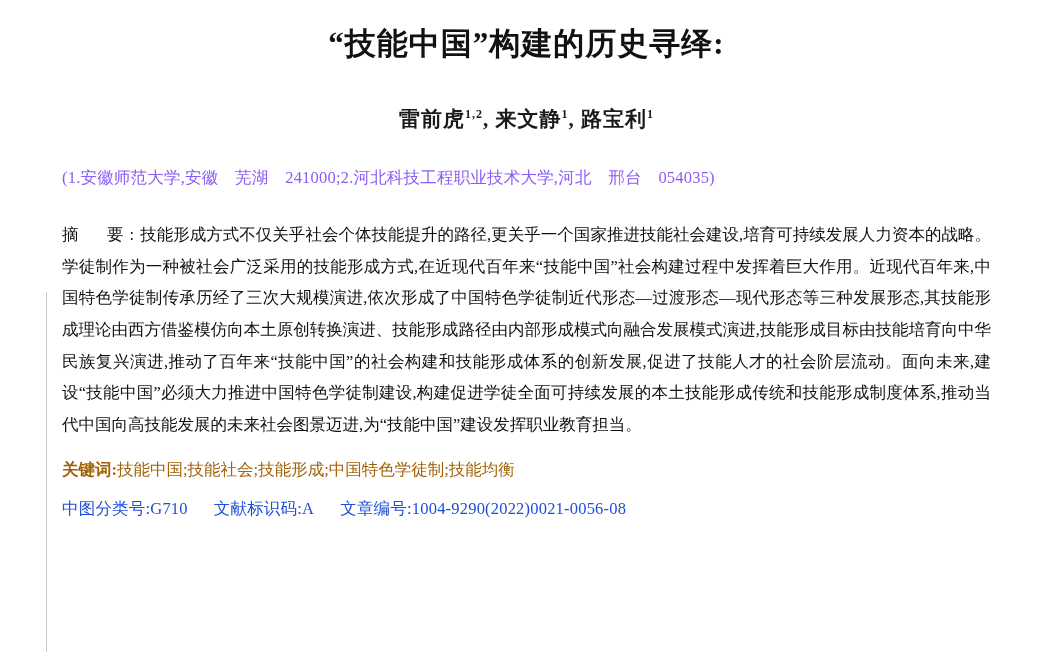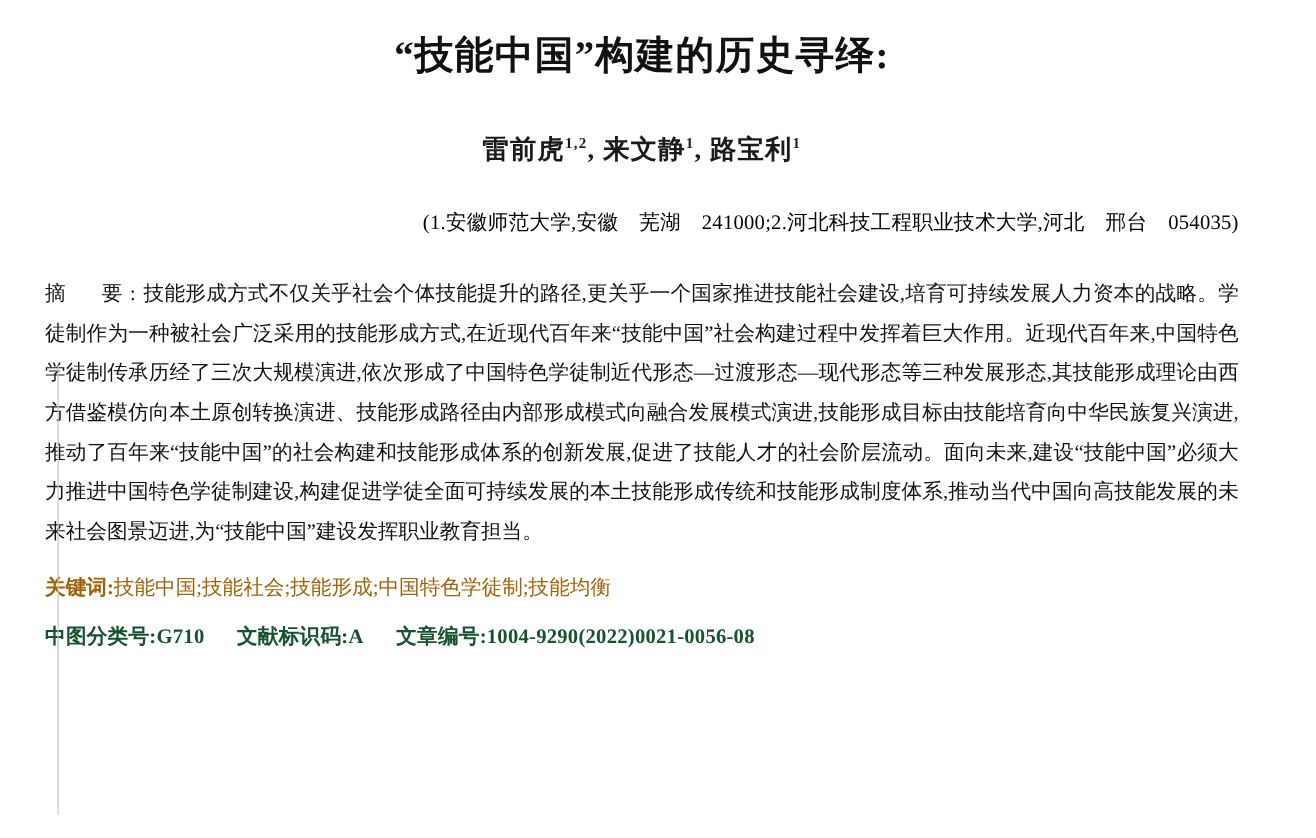--- a/index.html
+++ b/index.html
@@ -12,21 +12,21 @@
     height: 670px;
     font-family: "Liberation Serif", "DejaVu Serif", serif;
     color: #1a1a1a;
     position: relative;
     overflow: hidden;
   }
   .page {
     width: 1053px;
     height: 478px;
     box-sizing: border-box;
-    padding: 14px 62px 0 36px;
+    padding: 14px 62px 0 62px;
     position: relative;
   }
   .title-block {
     text-align: center;
     margin-top: 8px;
   }
   .title-line {
     font-size: 31px;
     font-weight: bold;
     letter-spacing: 1px;
@@ -42,25 +42,25 @@
     font-weight: bold;
     margin-top: 38px;
     letter-spacing: 1px;
   }
   .authors sup {
     font-size: 12px;
     font-weight: bold;
     vertical-align: super;
   }
   .affiliation {
-    text-align: right;
+    text-align: left;
     font-size: 16.5px;
     margin-top: 34px;
     letter-spacing: 0.2px;
-    color: #000000;
+    color: #8b5cf6;
   }
   .abstract {
     margin-top: 30px;
     font-size: 16.5px;
     line-height: 1.92;
     text-align: justify;
     text-justify: inter-ideograph;
     color: #111;
   }
   .abstract .lead {
@@ -72,24 +72,23 @@
     font-size: 16.5px;
     line-height: 1.8;
     color: #a16207;
   }
   .keywords .lead {
     font-weight: bold;
   }
   .footer-meta {
     margin-top: 10px;
     font-size: 16.5px;
-    color: #14532d;
+    color: #1d4ed8;
     line-height: 1.8;
     letter-spacing: 0.2px;
-    font-weight: bold;
   }
   .footer-meta .seg {
     margin-right: 26px;
   }
   .vline {
     position: absolute;
     left: 46px;
     top: 292px;
     width: 1px;
     height: 360px;

